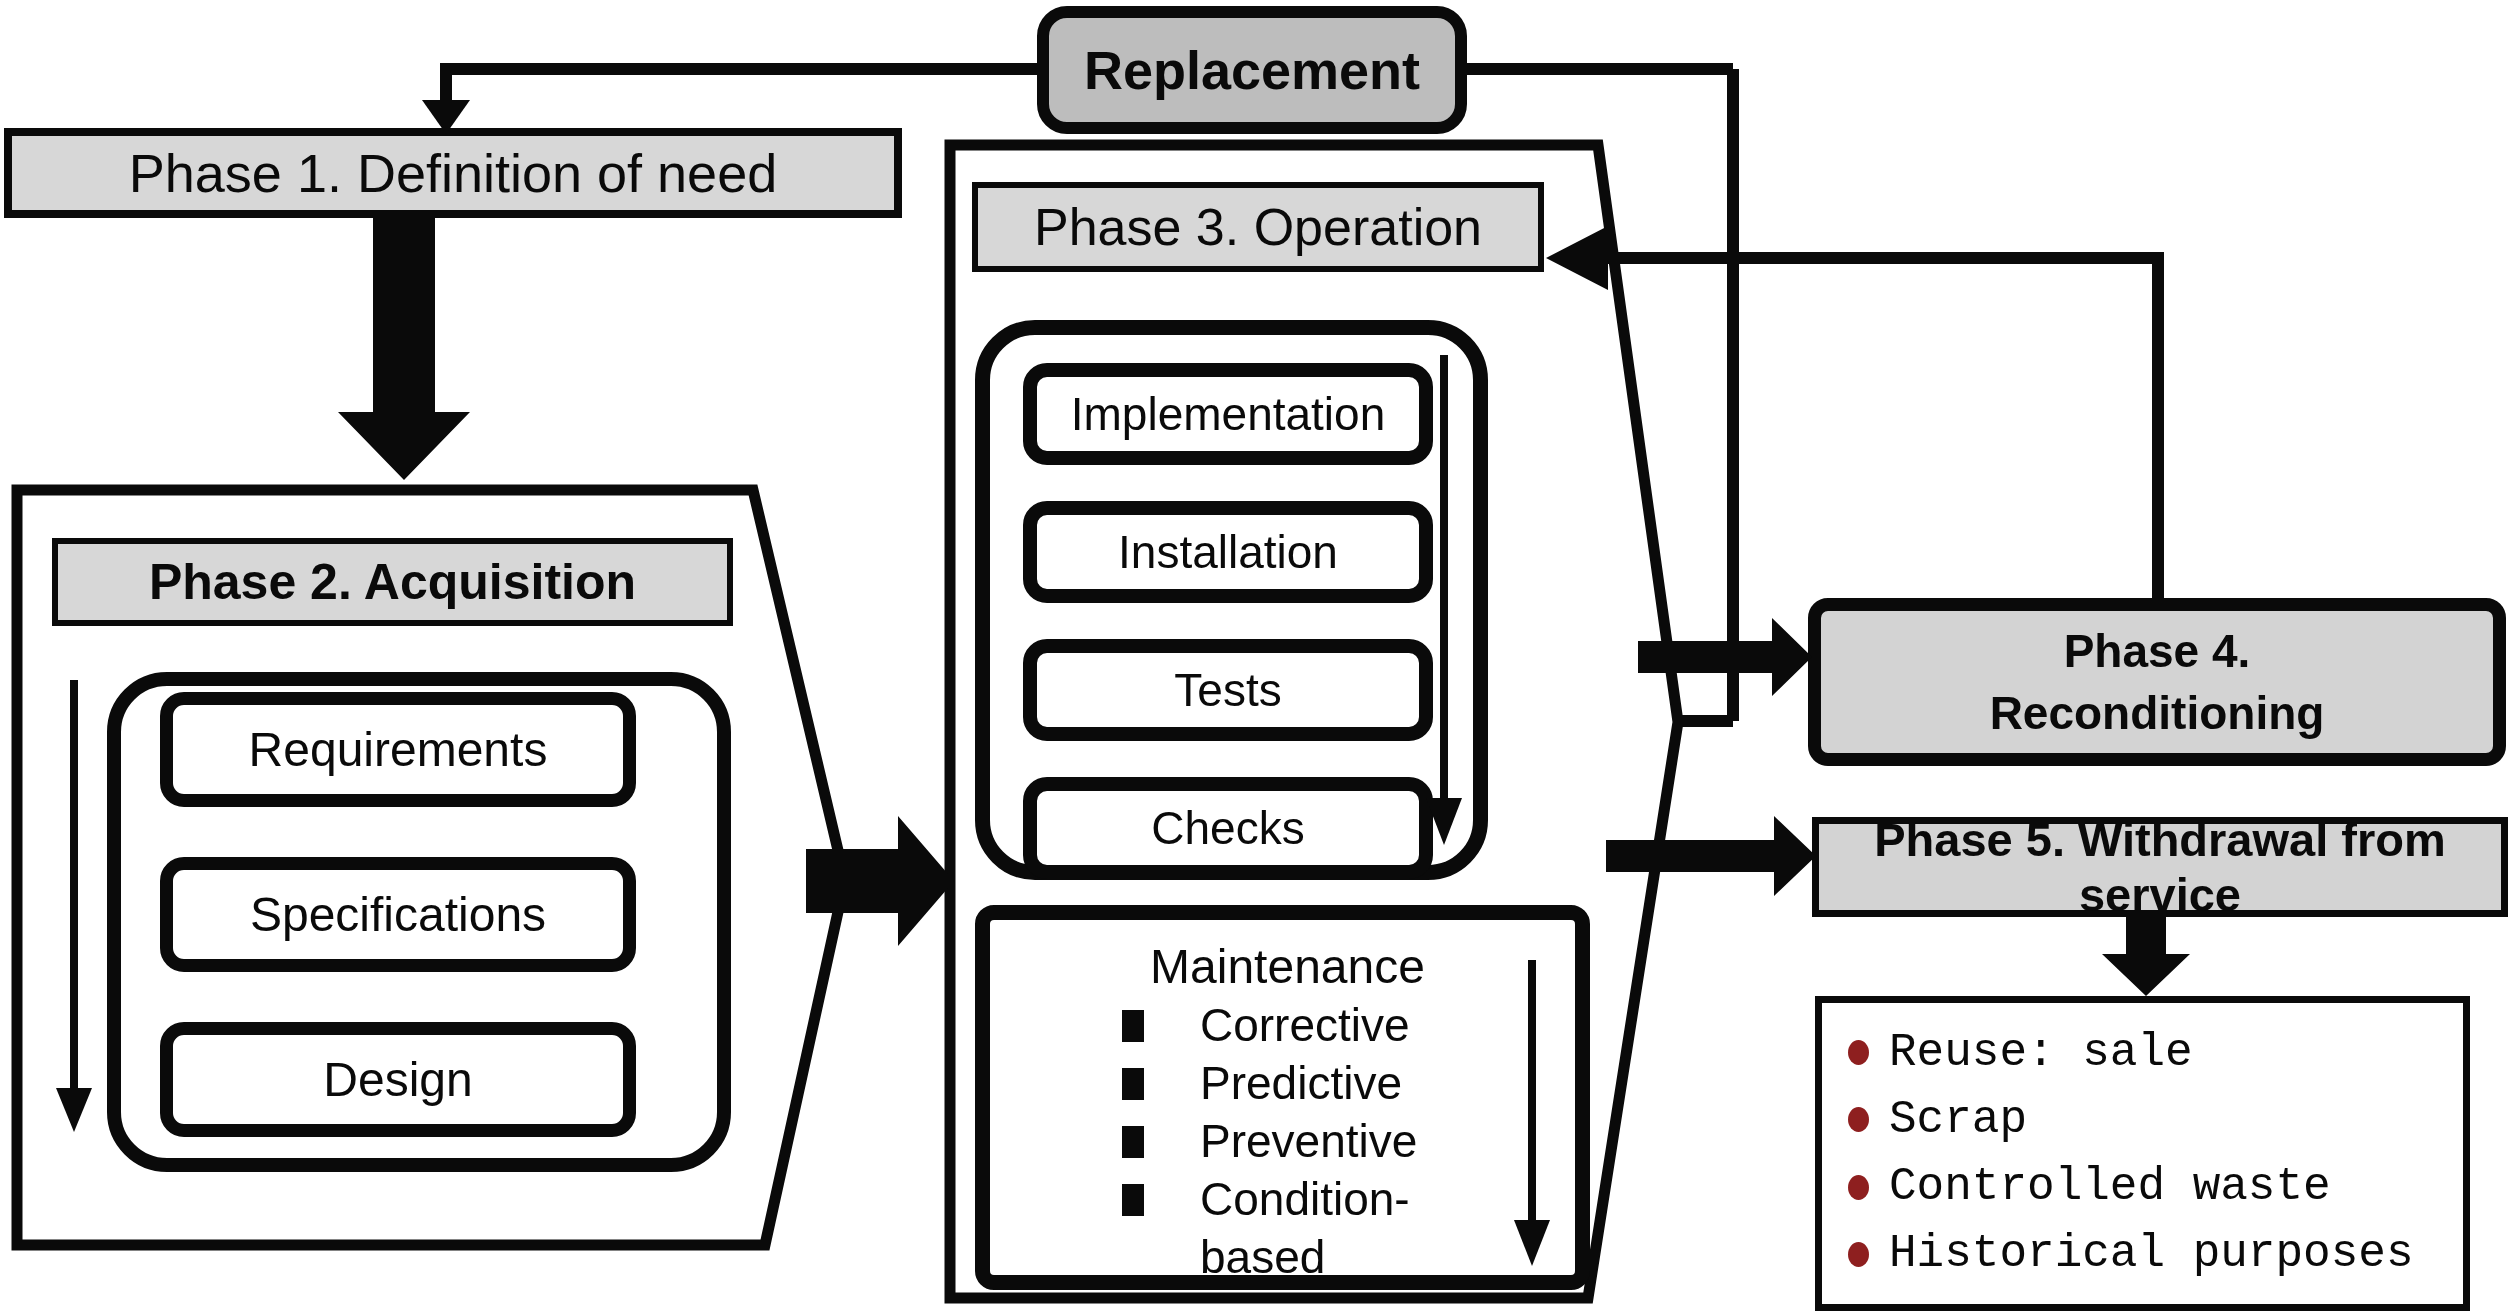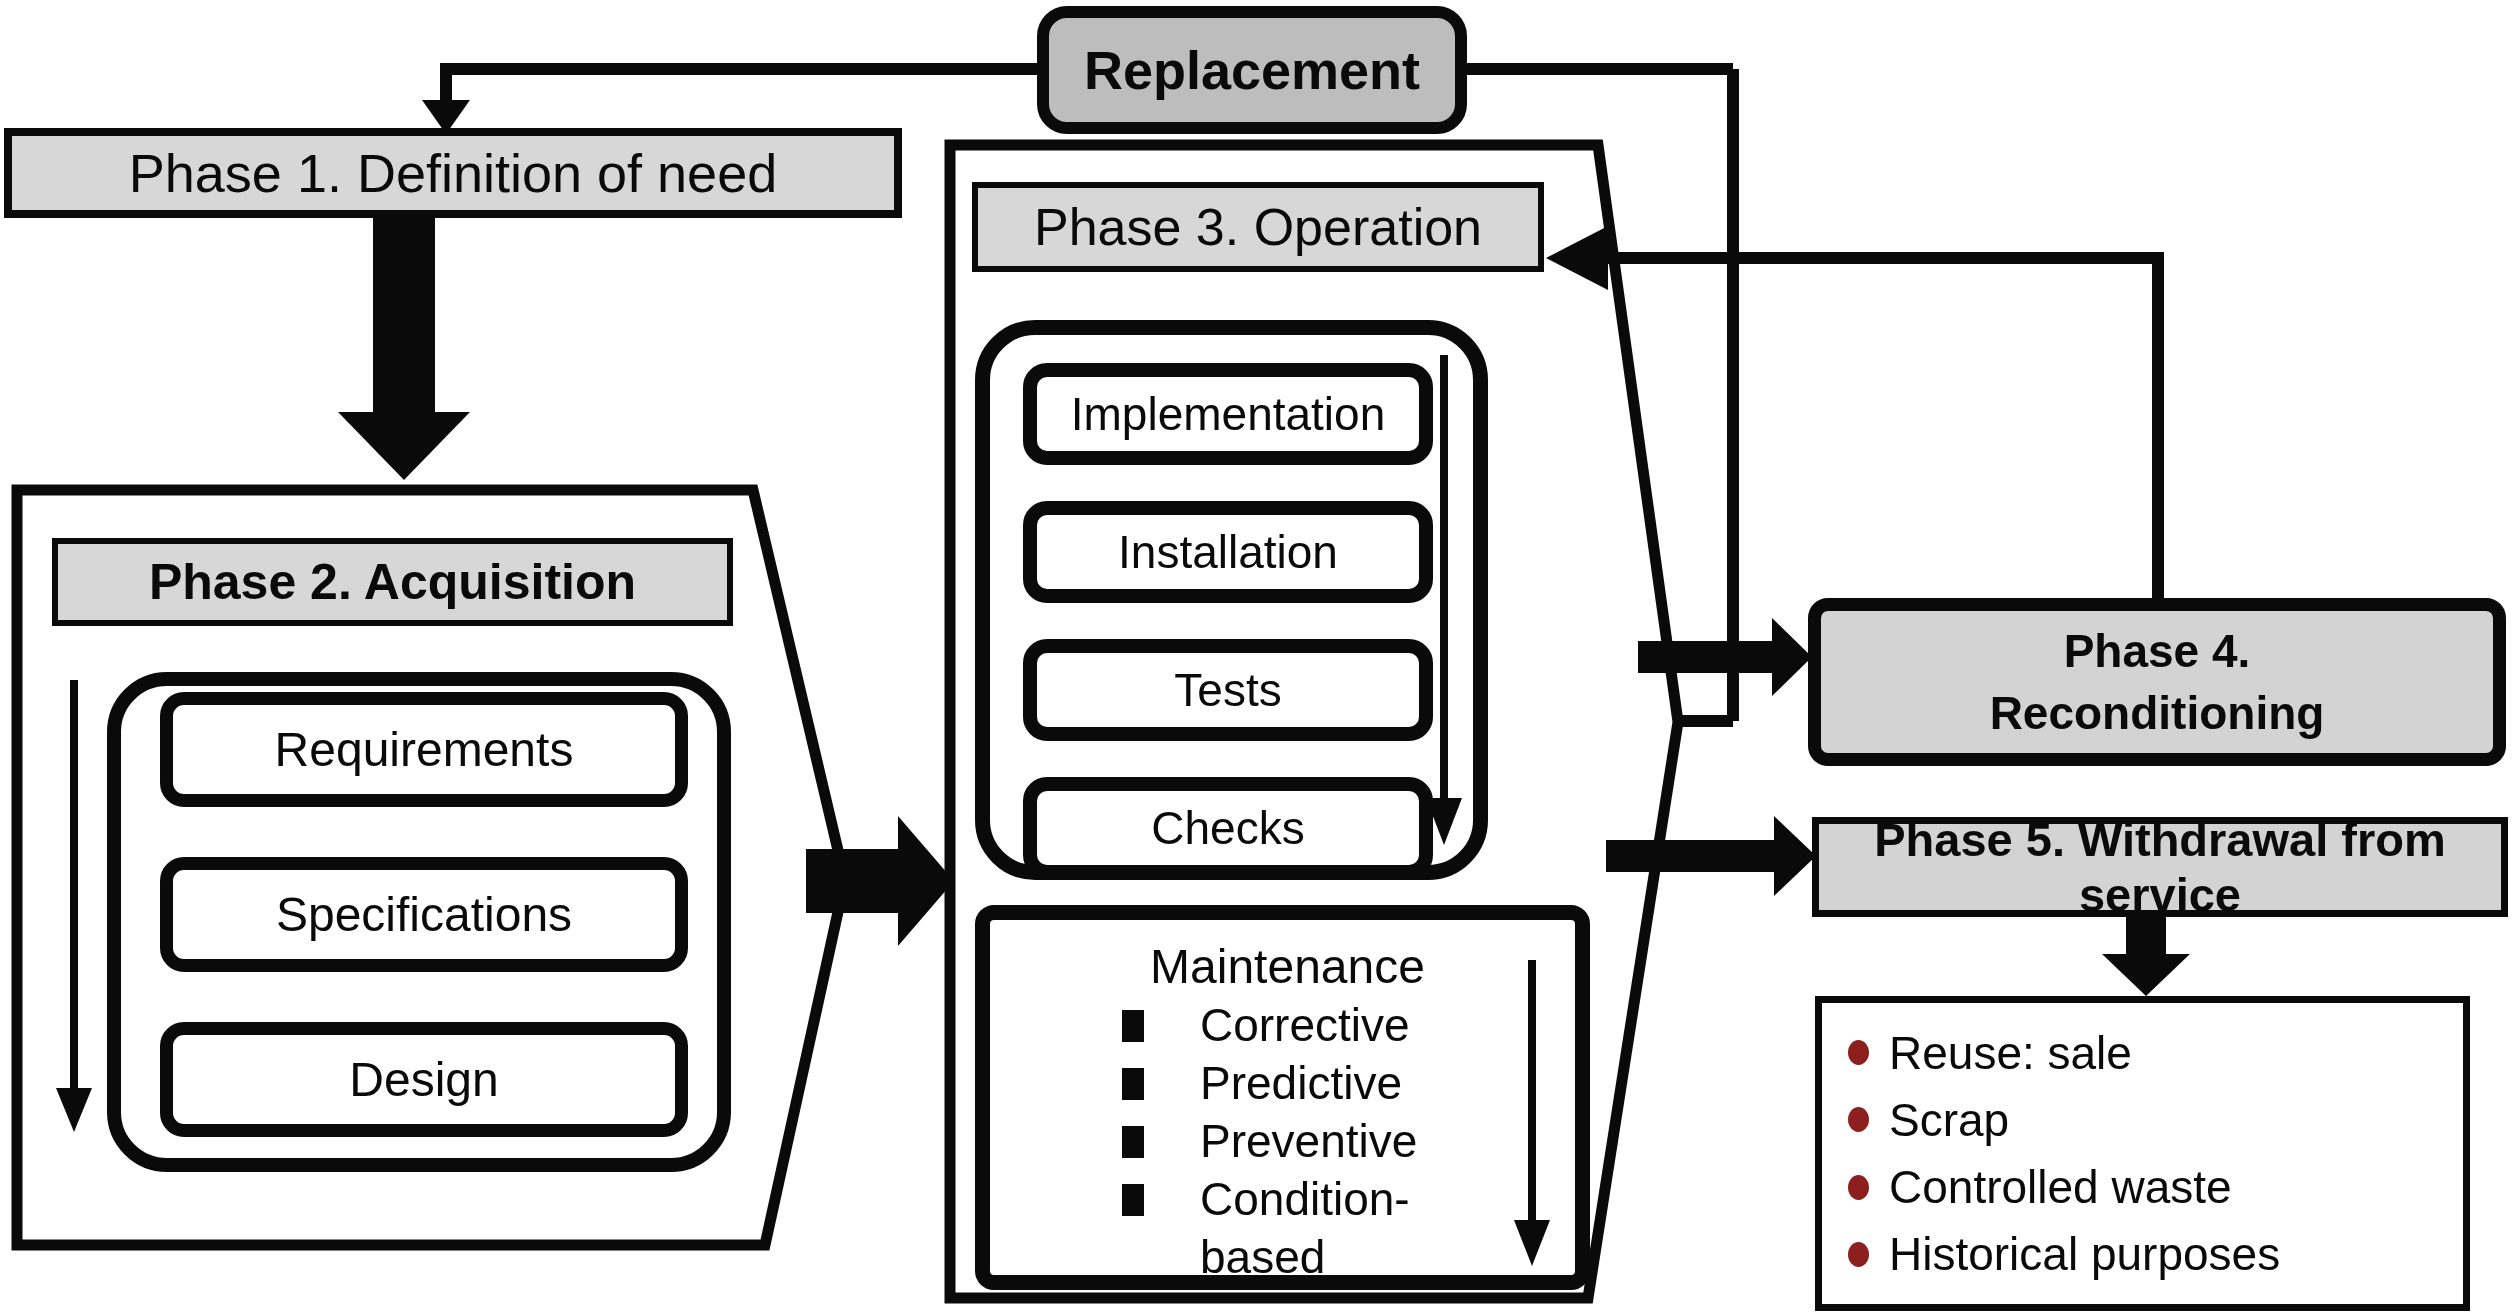--- a/index.html
+++ b/index.html
@@ -11,39 +11,39 @@
   #line-layer{z-index:2;}
   .box{position:absolute;z-index:1;display:flex;align-items:center;justify-content:center;
        text-align:center;border-style:solid;border-color:#0a0a0a;}
   .graybox{background:#d7d7d7;}
   .replacement{left:1037px;top:6px;width:430px;height:128px;border-width:12px;border-radius:30px;
                background:#bdbdbd;font-size:54px;font-weight:bold;}
   .phase1{left:4px;top:128px;width:898px;height:90px;border-width:8px;font-size:54px;}
   .p2header{left:52px;top:538px;width:681px;height:88px;border-width:6px;font-size:50px;font-weight:bold;}
   .p2container{left:107px;top:672px;width:624px;height:500px;border-width:14px;border-radius:60px;background:transparent;}
   .stepbox{border-width:13px;border-radius:24px;font-size:48px;background:transparent;}
-  .p2step{left:160px;width:528px;height:115px;text-align:center;}
+  .p2step{left:160px;width:476px;height:115px;text-align:center;}
   .p3header{left:972px;top:182px;width:572px;height:90px;border-width:6px;font-size:52px;text-align:center;}
   .p3container{left:975px;top:320px;width:513px;height:560px;border-width:15px;border-radius:60px;background:transparent;}
   .p3step{left:1023px;width:410px;height:102px;border-width:14px;font-size:46px;margin-top:16px;}
   .maintenance{left:975px;top:905px;width:615px;height:385px;border-width:15px;border-radius:19px;
                background:transparent;z-index:1;position:absolute;border-style:solid;border-color:#0a0a0a;
                padding:18px 70px 10px 120px;}
   .m-title{font-size:48px;text-align:center;padding-right:40px;line-height:58px;}
   .m-item{display:flex;align-items:flex-start;line-height:58px;font-size:46px;margin-left:12px;gap:30px;}
   .sq{display:inline-block;width:22px;height:32px;background:#0a0a0a;margin:14px 26px 0 0;flex:none;}
   .m-label{display:inline-block;max-width:270px;text-align:left;}
   .phase4{left:1808px;top:598px;width:698px;height:168px;border-width:13px;border-radius:20px;
           background:#d3d3d3;font-size:46px;font-weight:bold;flex-direction:column;line-height:62px;}
   .phase5{left:1812px;top:817px;width:696px;height:100px;border-width:7px;background:#d3d3d3;
           font-size:47px;font-weight:bold;}
   .outcomes{left:1815px;top:996px;width:655px;height:315px;border-width:7px;background:#ffffff;
             flex-direction:column;align-items:flex-start;justify-content:space-around;
             padding:16px 10px 16px 26px;text-align:left;}
-  .o-item{display:flex;align-items:center;font-size:46px;line-height:52px;}
+  .o-item{display:flex;align-items:center;font-size:46px;line-height:52px;font-family:Liberation Mono, monospace;}
   .dot{display:inline-block;width:21px;height:25px;border-radius:50%;background:#8e1f1f;margin-right:20px;flex:none;}
 </style>
 </head>
 <body>
 
 <div class="canvas">
 
   <svg id="shape-layer" class="layer" width="2515" height="1315" viewBox="0 0 2515 1315">
     <polygon points="17,490 753,490 845,880 765,1245 17,1245" fill="#ffffff" stroke="#0a0a0a" stroke-width="11"></polygon>
     <polygon points="950,145 1598,145 1678,722 1588,1298 950,1298" fill="#ffffff" stroke="#0a0a0a" stroke-width="11"></polygon>

